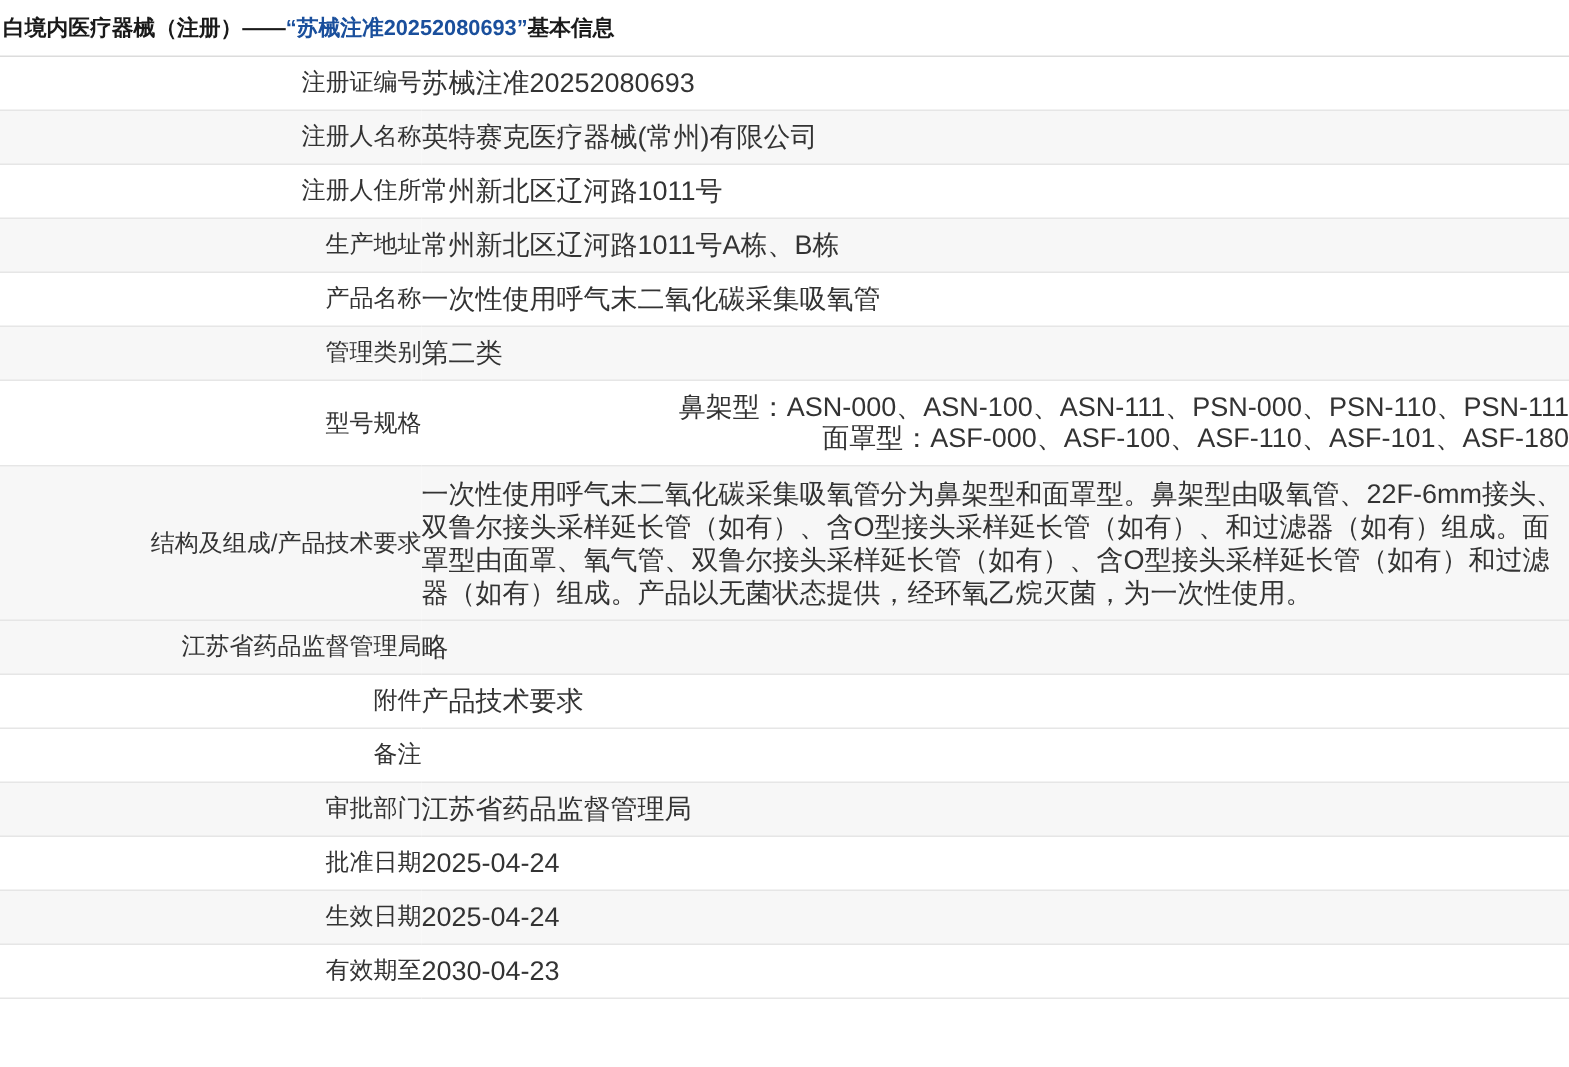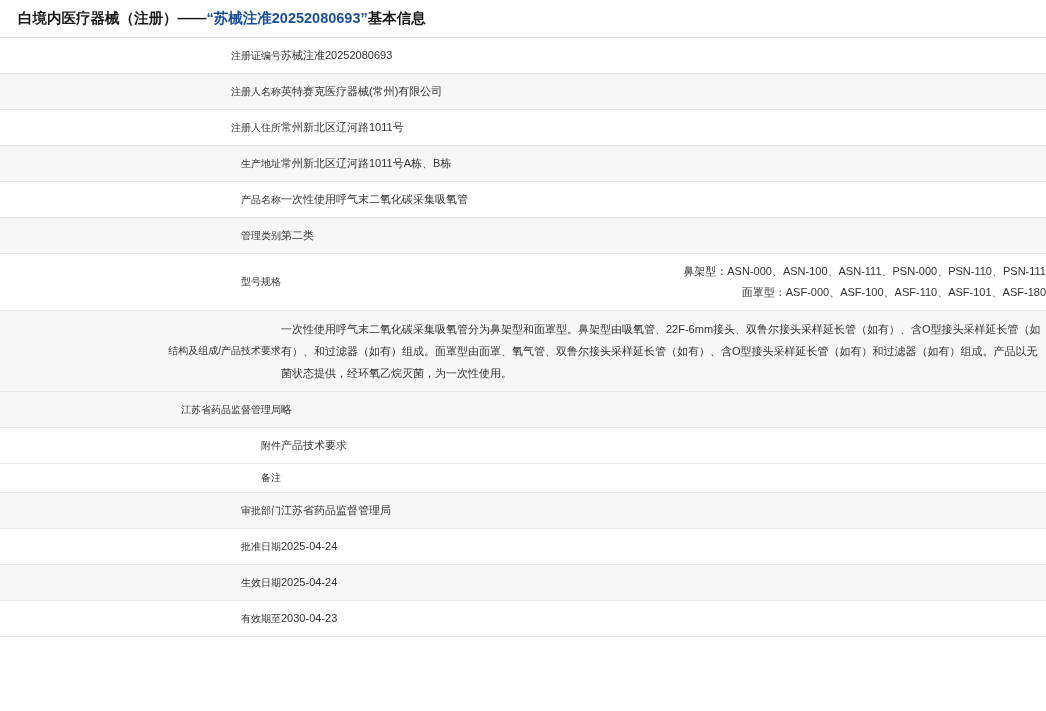--- a/index.html
+++ b/index.html
@@ -29,21 +29,21 @@
     box-sizing: border-box;
     border-bottom: 1px solid #dcdcdc;
     background: #ffffff;
   }
   .header-title {
     font-size: 14.5px;
     font-weight: bold;
     color: #1a1a1a;
     white-space: nowrap;
     letter-spacing: 0px;
-    padding-left: 18px;
+    padding-left: 2px;
   }
   .header-title .hl {
     color: #1a4f9c;
   }
   table.info {
     border-collapse: collapse;
     width: 1046px;
     table-layout: fixed;
   }
   table.info tr {
@@ -55,28 +55,28 @@
   table.info td {
     border-bottom: 1px solid #e6e6e6;
     vertical-align: middle;
     padding: 7px 0;
   }
   td.label {
     width: 281px;
     text-align: right;
     padding-right: 9px;
     color: #333333;
-    font-size: 10px;
+    font-size: 16px;
     white-space: nowrap;
   }
   td.value {
     padding-left: 10px;
     padding-right: 14px;
     color: #333333;
-    font-size: 11px;
+    font-size: 18px;
     line-height: 21px;
   }
   .rowline {
     display: block;
     text-align: right;
   }
   .tall td { padding-top: 10px; padding-bottom: 10px; }
   .struct-text { line-height: 22px; display: block; }
 </style>
 </head>

